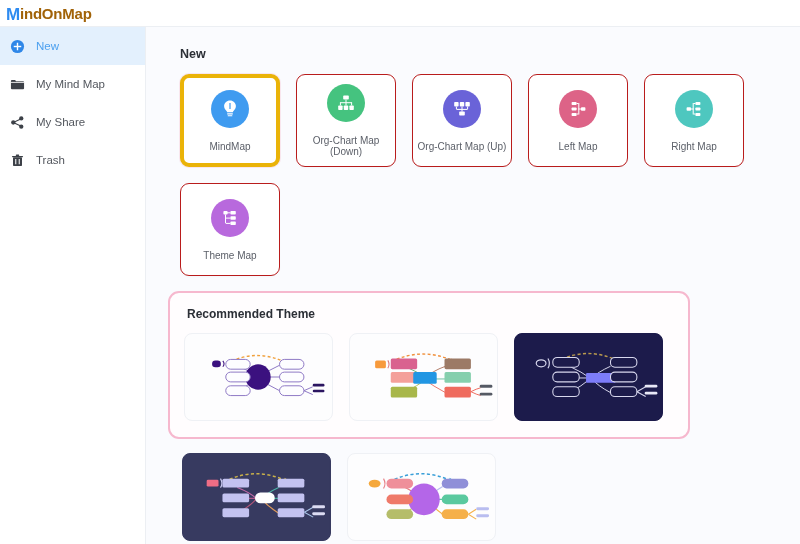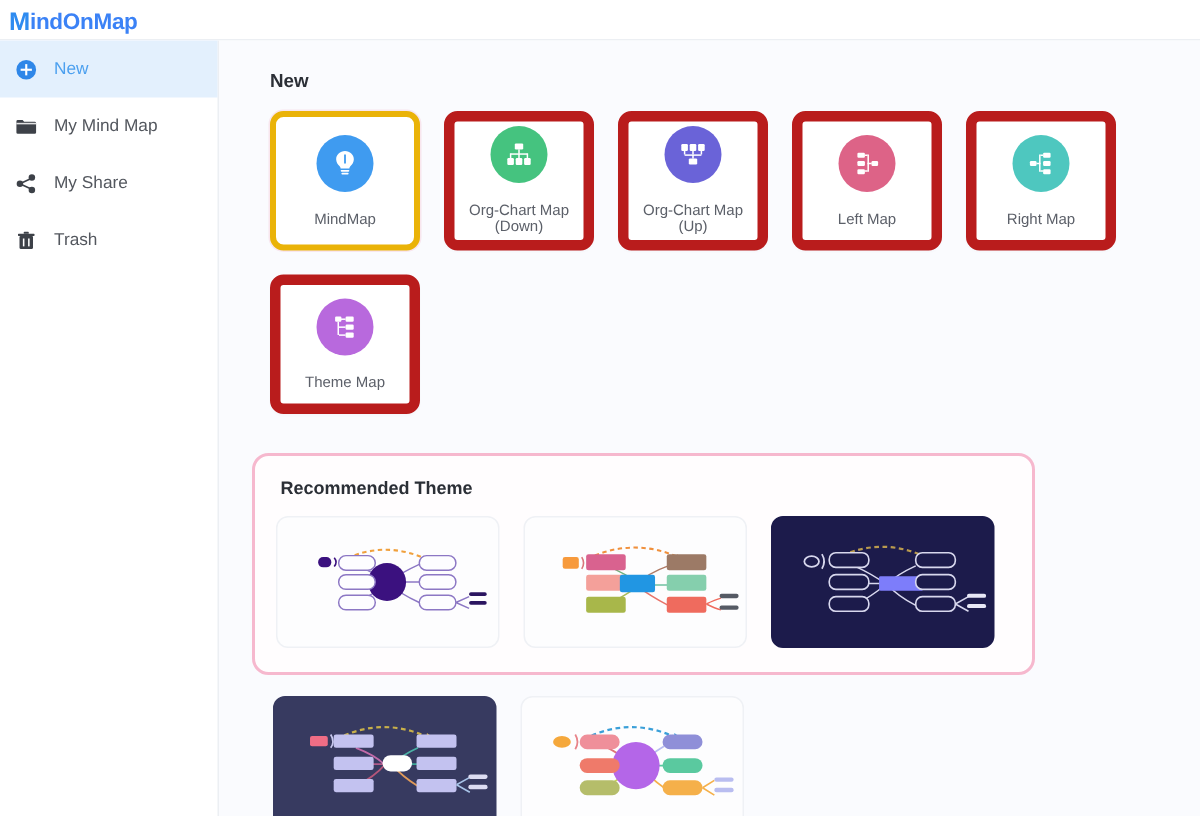--- a/index.html
+++ b/index.html
@@ -20,21 +20,21 @@
     border-bottom: 1px solid #eceff3;
   }
   .logo { display: flex; align-items: baseline; letter-spacing: -0.2px; }
   .logo-mark {
     display: inline-block;
     font-size: 17px; font-weight: 700; color: #2e8bf0;
     line-height: 1;
     position: relative; top: 1px;
   }
   .logo-text {
-    font-size: 15px; font-weight: 700; color: #3b82f6;
+    font-size: 15px; font-weight: 700; color: #a16207;
     line-height: 1;
   }
 
   
   .body { flex: 1; display: flex; min-height: 0; }
 
   
   .sidebar {
     width: 146px; flex: 0 0 146px;
     background: #ffffff;
@@ -69,42 +69,42 @@
     margin-bottom: 13px;
   }
 
   
   .card-grid {
     display: flex; flex-wrap: wrap; gap: 16px;
   }
   .tpl-card {
     width: 100px; height: 93px;
     background: #ffffff;
-    border: 7px solid #b91c1c;
+    border: 1px solid #b91c1c;
     border-radius: 9px;
     display: flex; flex-direction: column;
     align-items: center; justify-content: center;
     cursor: pointer;
     box-shadow: 0 1px 2px rgba(30,40,70,0.025);
   }
   .tpl-card.selected {
     border: 4px solid #eab308;
     box-shadow: 0 0 0 1px rgba(244,168,192,0.25);
   }
   .tpl-ico {
     width: 38px; height: 38px; border-radius: 50%;
     display: flex; align-items: center; justify-content: center;
     margin-bottom: 13px;
   }
   .tpl-ico svg { display: block; }
   .tpl-label { font-size: 10px; color: #5c6069; text-align: center; line-height: 1.1; }
 
   
   .theme-panel {
-    margin-top: 26px;
+    margin-top: 15px;
     margin-left: -12px;
     width: 522px;
     border: 2px solid #f6b8ce;
     border-radius: 11px;
     background: #fffdfe;
     padding: 14px 16px 16px 14px;
   }
   .theme-panel-title {
     font-size: 12px; font-weight: 700; color: #2b2f36;
     margin-bottom: 12px; margin-left: 3px;

